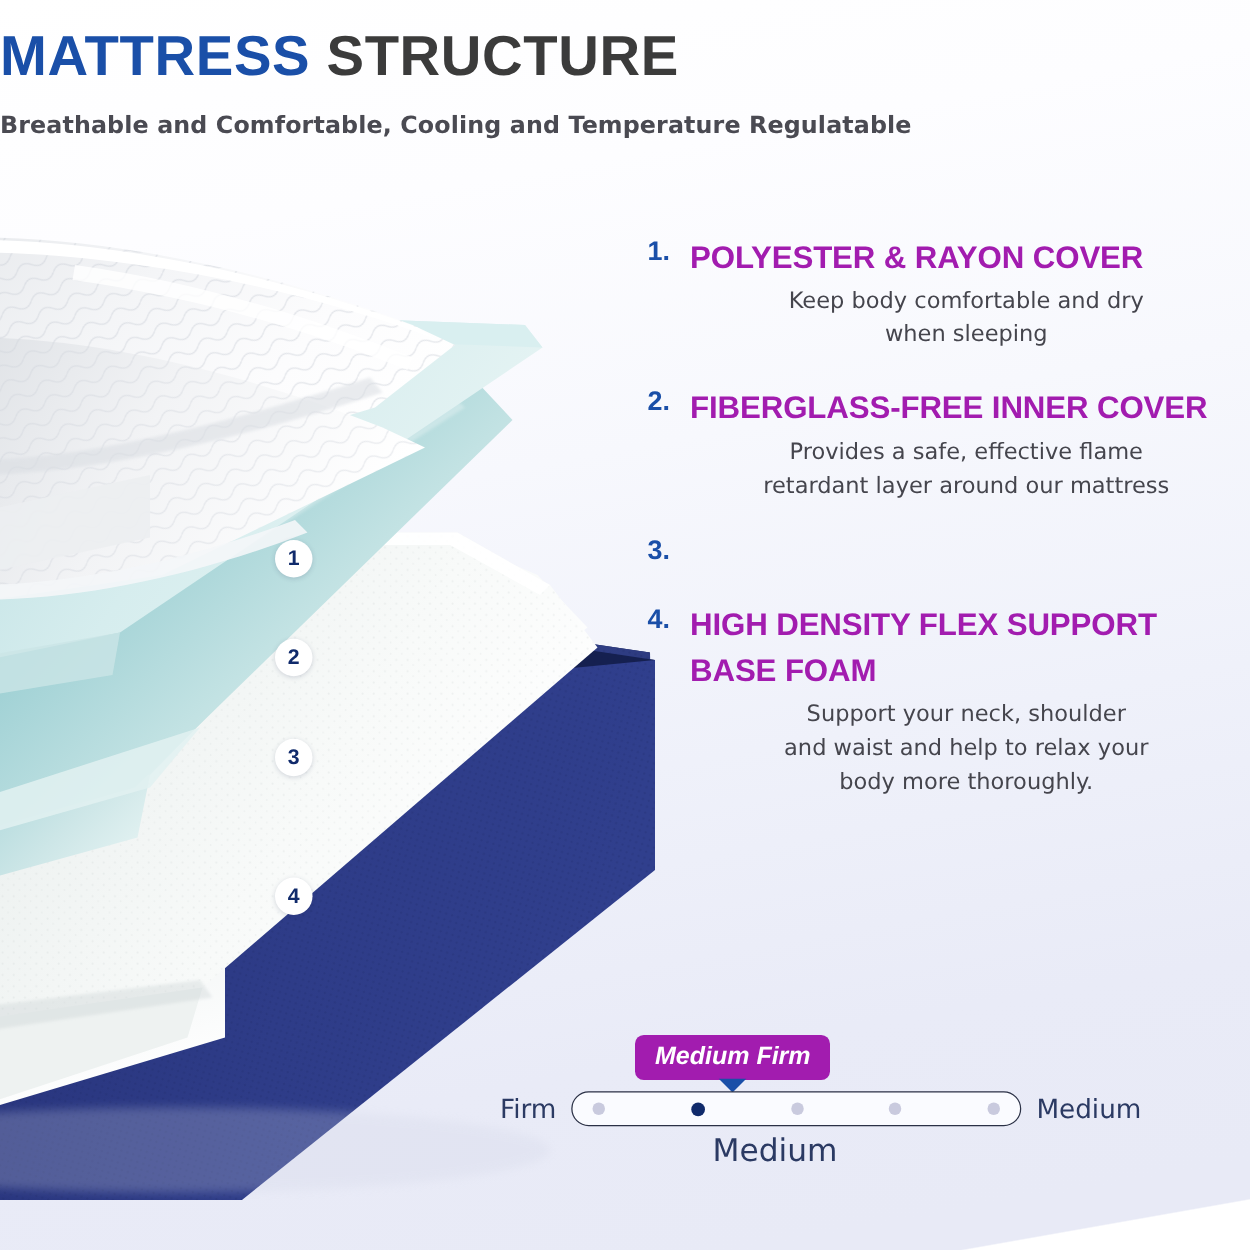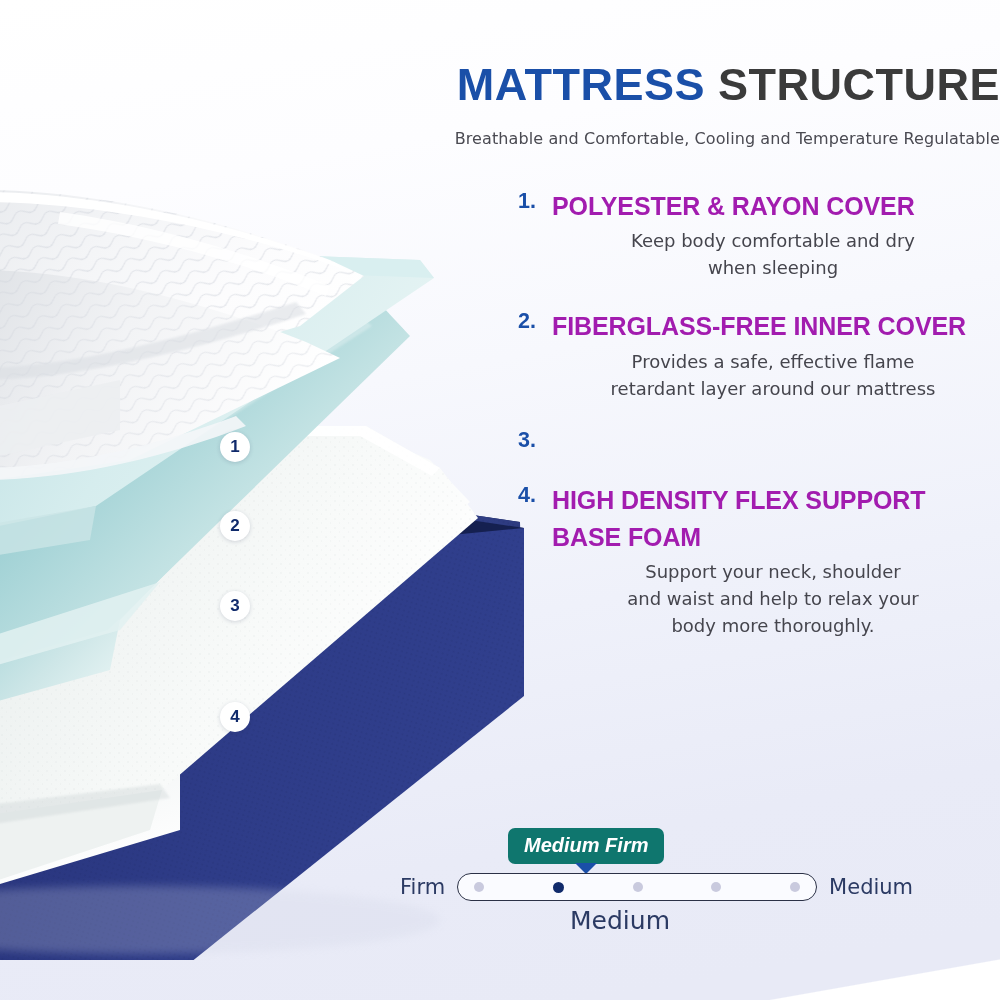--- a/index.html
+++ b/index.html
@@ -22,32 +22,32 @@
         #f7f8fd 38%,
         #eff1fa 60%,
         #e9ebf7 80%,
         #e8eaf6 94%,
         #e8eaf6 96.5%,
         #ffffff 96.6%,
         #ffffff 100%);
   }
 
   
-  .header{ position:absolute; top:0; left:0; width:1000px; text-align:right; z-index:40;margin-top:40px;}
+  .header{ position:absolute; top:0; left:0; width:1000px; text-align:left; z-index:40;}
   .title{
     font-size:45px; font-weight:bold; letter-spacing:.5px;
     line-height:1; padding-top:22px; white-space:nowrap;
   }
   .title .t-blue{ color:#1a4fa8; }
   .title .t-dark{ color:#3b3b3b; }
   .subtitle{
     margin-top:22px;
-    font-size:16px; color:#4a4a52; letter-spacing:.1px;
+    font-size:19px; color:#4a4a52; letter-spacing:.1px;
     font-family:"DejaVu Sans", sans-serif;
-    font-weight:400;
+    font-weight:700;
   }
 
   
   #art{ position:absolute; left:0; top:130px; width:560px; height:830px; z-index:10; }
   #art svg{ display:block; }
 
   
   .badge{
     position:absolute; width:30px; height:30px; border-radius:50%;
     background:#ffffff; color:#102a6b;
@@ -78,21 +78,21 @@
     text-align:center;
   }
   .sp1{ margin-bottom:27px; }
   .sp2{ margin-bottom:25px; }
   .sp3{ margin-bottom:28px; }
 
   
   .scale-wrap{ position:absolute; left:400px; top:828px; width:560px; height:120px; z-index:35; }
   .tooltip{
     position:absolute; left:108px; top:0;
-    background:#0f766e; color:#fff;
+    background:#a21caf; color:#fff;
     font-style:italic; font-weight:bold; font-size:20px;
     padding:6px 16px 7px 16px; border-radius:7px;
     white-space:nowrap;
   }
   .tooltip::after{
     content:""; position:absolute; left:50%; bottom:-10px; transform:translateX(-50%);
     width:0; height:0;
     border-left:11px solid transparent; border-right:11px solid transparent;
     border-top:11px solid #1a4fa8;
   }

